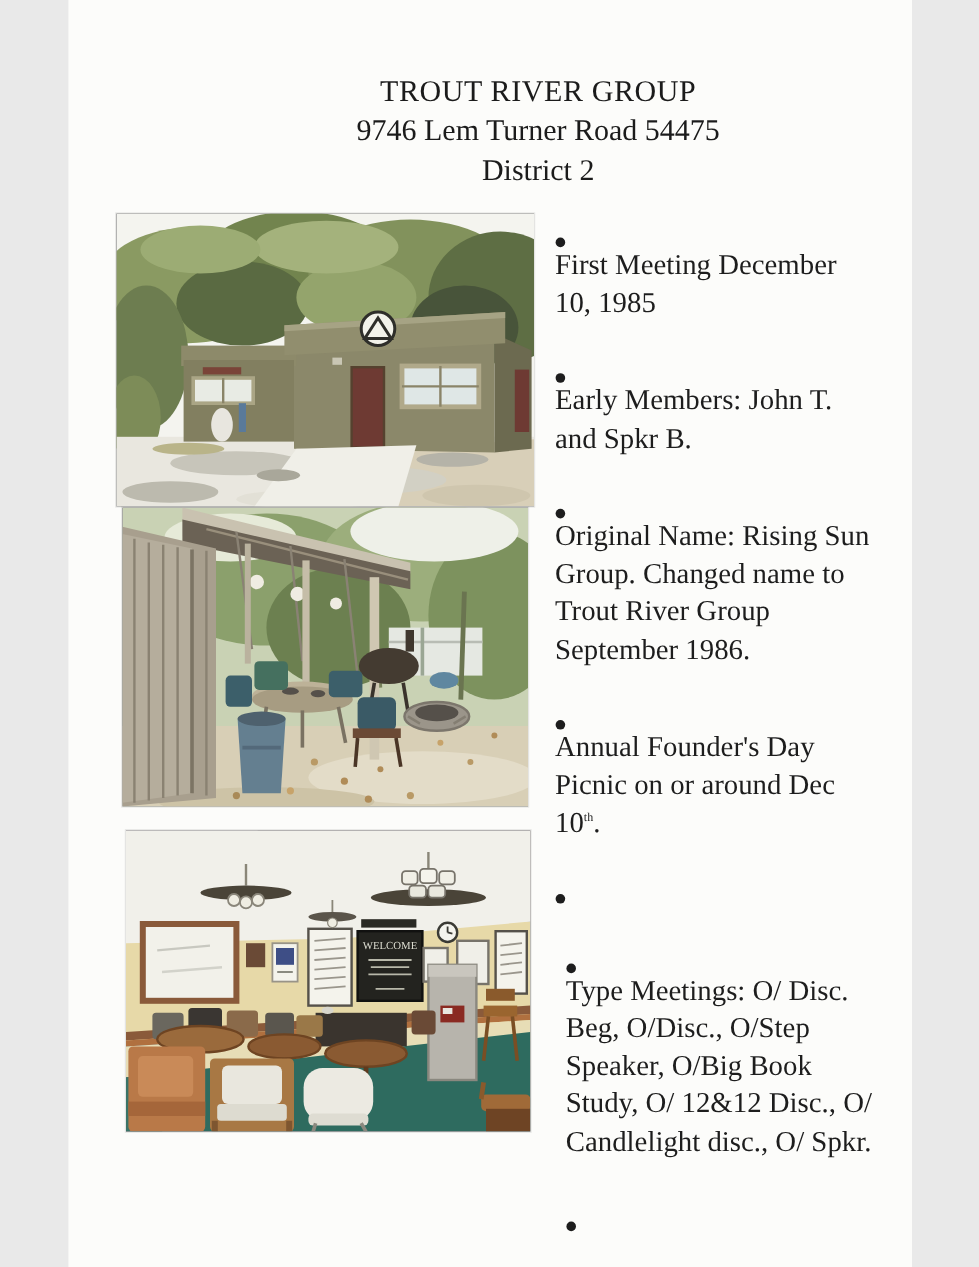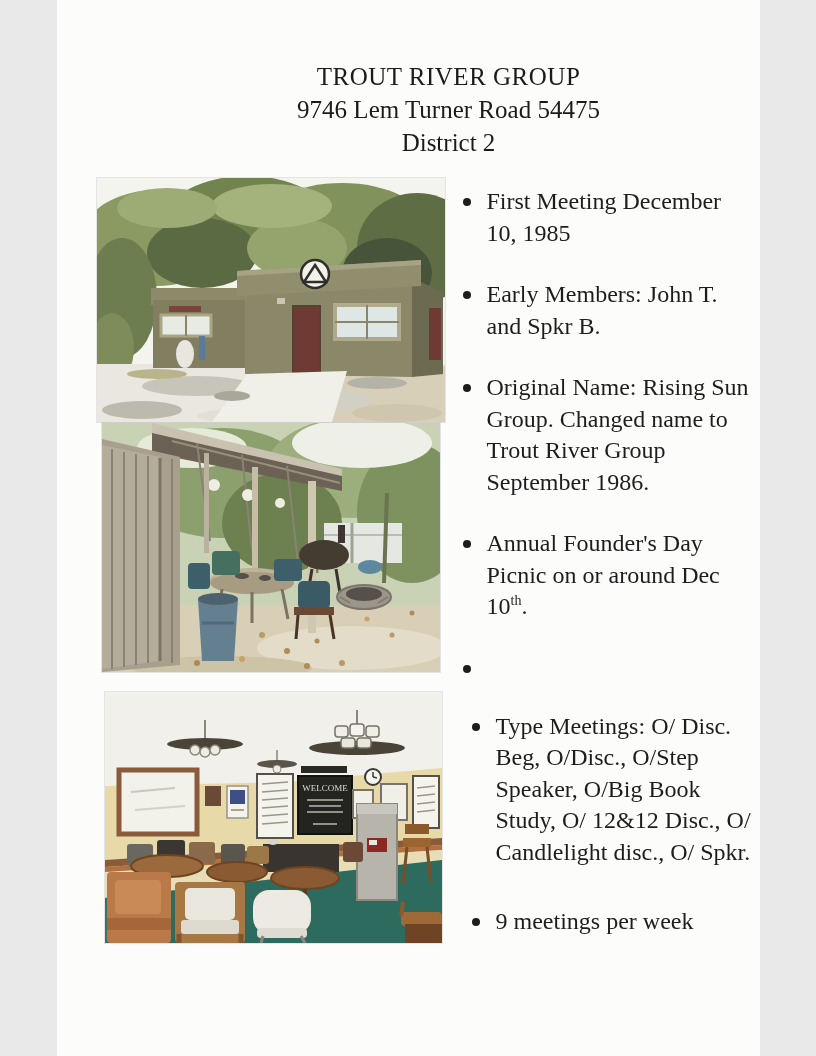--- a/index.html
+++ b/index.html
@@ -43,31 +43,32 @@
     margin:0;padding:0;
     list-style:none;
     font-size:24px;
     line-height:31.5px;
     color:#1d1d1d;
   }
   .fact{
     display:flex;
     align-items:flex-start;
     margin:0 0 30px 0;
+    flex-direction:column;
   }
   .fact.indent{padding-left:9px;margin-top:38px;}
   .dot{
     flex:none;
     width:8px;height:8px;
     border-radius:50%;
     background:#1d1d1d;
     margin:12px 16px 0 0;
   }
   .fact-text{white-space:pre-line;}
-  .fact-text sup{font-size:14px;line-height:0;}
+  .fact-text sup{font-size:10px;line-height:0;}
 </style>
 </head>
 <body>
 
 <div class="page">
 
   <header class="title-block">
     <div class="title-main">TROUT RIVER GROUP</div>
     <div>9746 Lem Turner Road 54475</div>
     <div>District 2</div>
@@ -415,17 +416,16 @@
     <li class="fact indent">
       <span class="dot"></span>
       <span class="fact-text">Type Meetings:  O/ Disc.
 Beg, O/Disc., O/Step
 Speaker, O/Big Book
 Study, O/ 12&amp;12 Disc., O/
 Candlelight disc., O/ Spkr.</span>
     </li>
     <li class="fact indent">
       <span class="dot"></span>
-      <span class="fact-text">9 meetings per week</span>
     </li>
   </ul>
 
 </div>
 
 </body></html>

